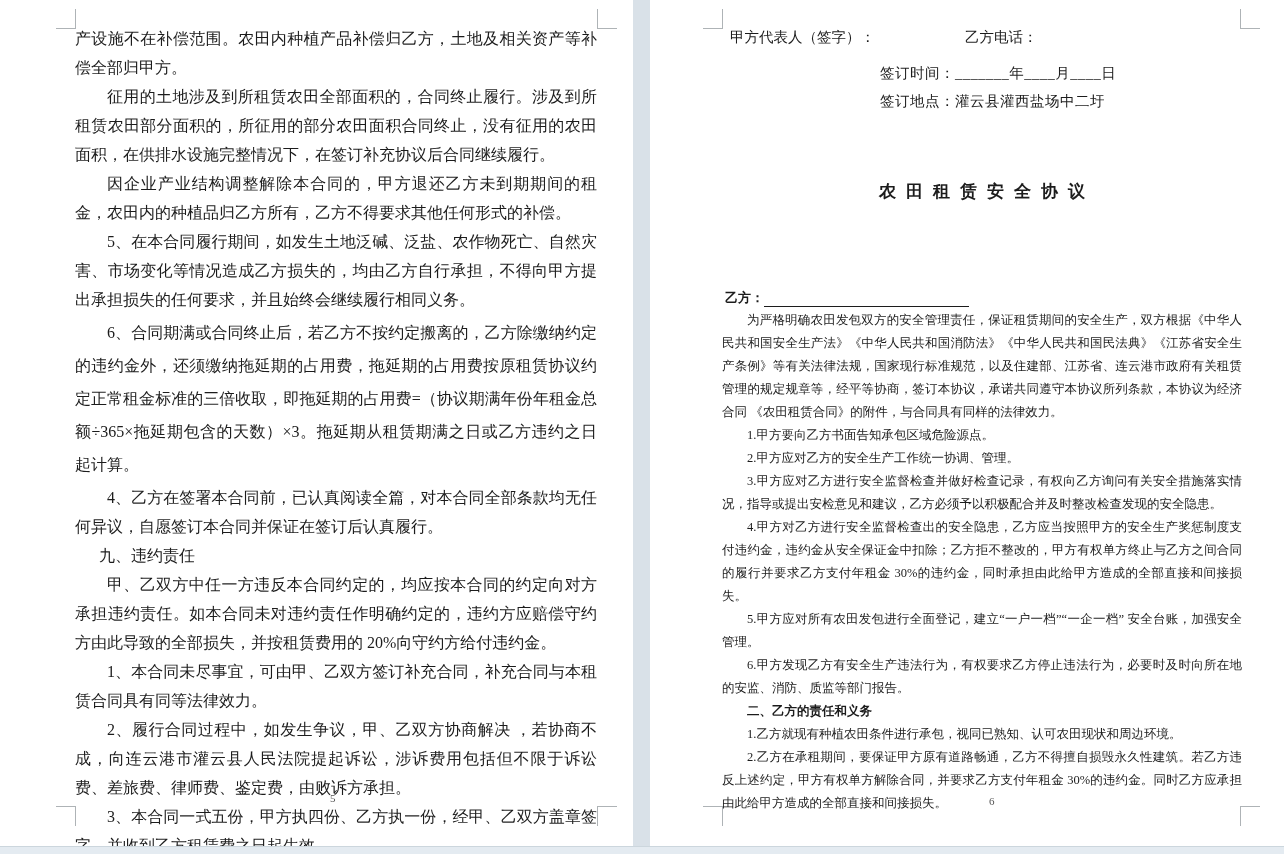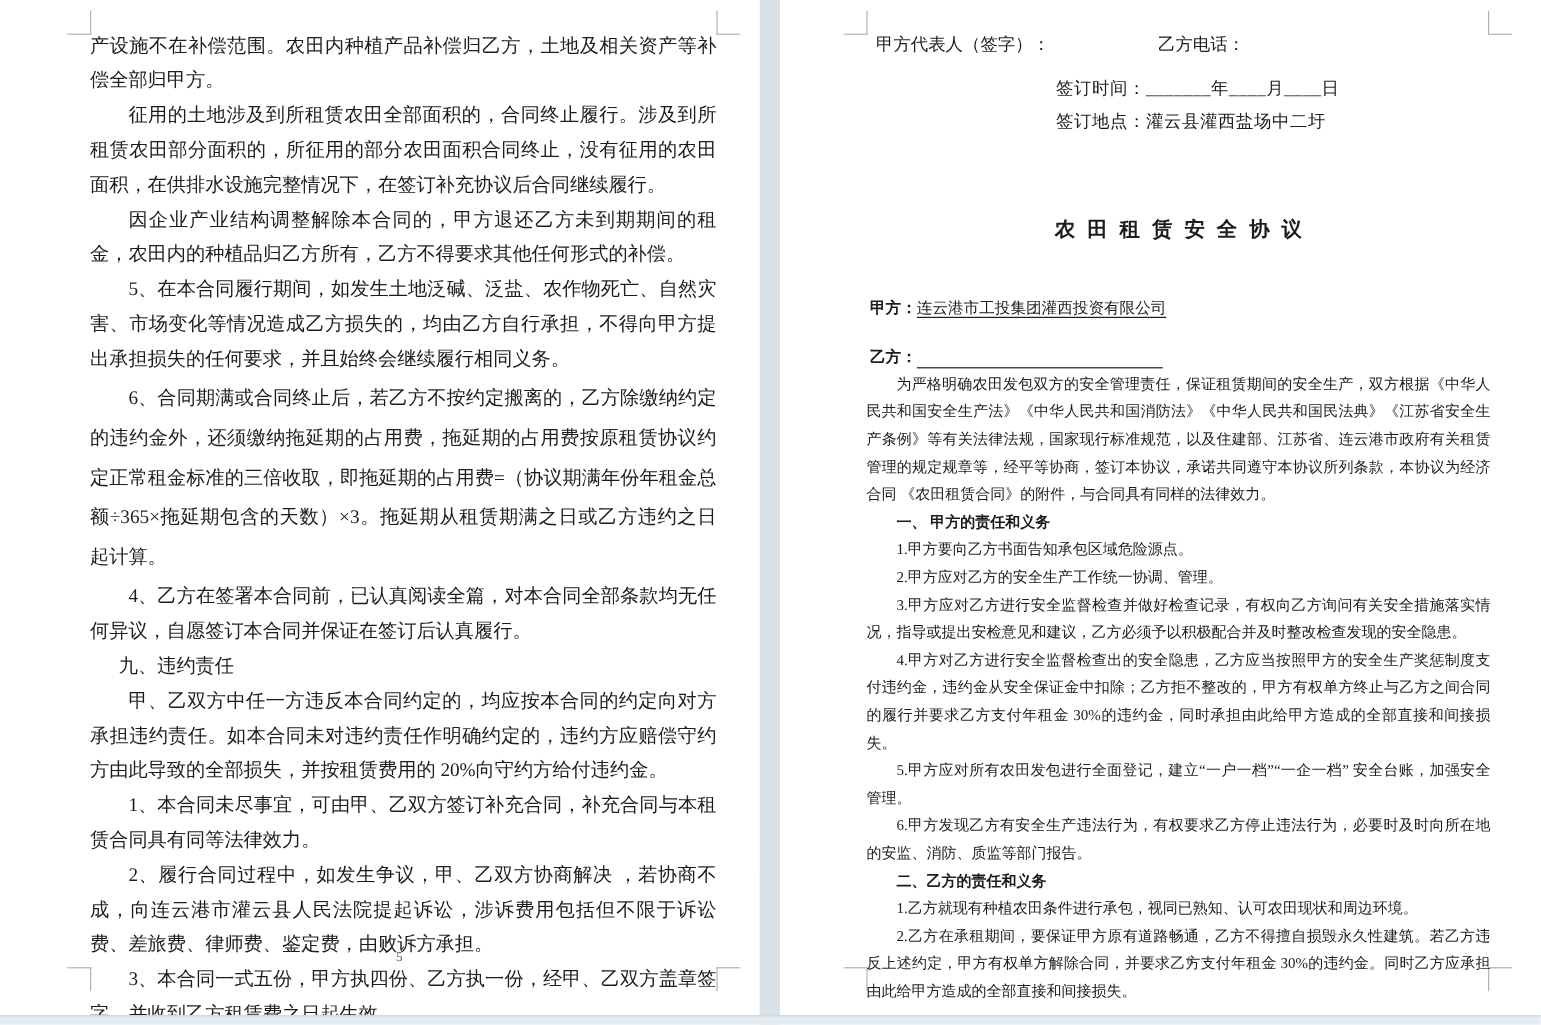--- a/index.html
+++ b/index.html
@@ -99,31 +99,27 @@
 
     <div class="r-signline time">
       <span>签订时间：</span><span>_______年____月____日</span>
     </div>
     <div class="r-signline place">
       <span>签订地点：</span><span>灌云县灌西盐场中二圩</span>
     </div>
 
     <div class="r-title">农田租赁安全协议</div>
 
-    <div class="r-party a">
-      <span class="lbl">甲方：</span><span class="val">连云港市工投集团灌西投资有限公司</span>
-    </div>
     <div class="r-party b">
       <span class="lbl">乙方：</span><span class="blank-line"></span>
     </div>
 
     <div class="r-body">
       <div>
           <p class="indent">为严格明确农田发包双方的安全管理责任，保证租赁期间的安全生产，双方根据《中华人民共和国安全生产法》《中华人民共和国消防法》《中华人民共和国民法典》《江苏省安全生产条例》等有关法律法规，国家现行标准规范，以及住建部、江苏省、连云港市政府有关租赁管理的规定规章等，经平等协商，签订本协议，承诺共同遵守本协议所列条款，本协议为经济合同 《农田租赁合同》的附件，与合同具有同样的法律效力。</p>
-          <p class="heading">一、 甲方的责任和义务</p>
           <p class="indent">1.甲方要向乙方书面告知承包区域危险源点。</p>
           <p class="indent">2.甲方应对乙方的安全生产工作统一协调、管理。</p>
           <p class="indent">3.甲方应对乙方进行安全监督检查并做好检查记录，有权向乙方询问有关安全措施落实情况，指导或提出安检意见和建议，乙方必须予以积极配合并及时整改检查发现的安全隐患。</p>
           <p class="indent">4.甲方对乙方进行安全监督检查出的安全隐患，乙方应当按照甲方的安全生产奖惩制度支付违约金，违约金从安全保证金中扣除；乙方拒不整改的，甲方有权单方终止与乙方之间合同的履行并要求乙方支付年租金 30%的违约金，同时承担由此给甲方造成的全部直接和间接损失。</p>
           <p class="indent">5.甲方应对所有农田发包进行全面登记，建立“一户一档”“一企一档” 安全台账，加强安全管理。</p>
           <p class="indent">6.甲方发现乙方有安全生产违法行为，有权要求乙方停止违法行为，必要时及时向所在地的安监、消防、质监等部门报告。</p>
           <p class="heading">二、乙方的责任和义务</p>
           <p class="indent">1.乙方就现有种植农田条件进行承包，视同已熟知、认可农田现状和周边环境。</p>
           <p class="indent">2.乙方在承租期间，要保证甲方原有道路畅通，乙方不得擅自损毁永久性建筑。若乙方违反上述约定，甲方有权单方解除合同，并要求乙方支付年租金 30%的违约金。同时乙方应承担由此给甲方造成的全部直接和间接损失。</p>
         </div>

